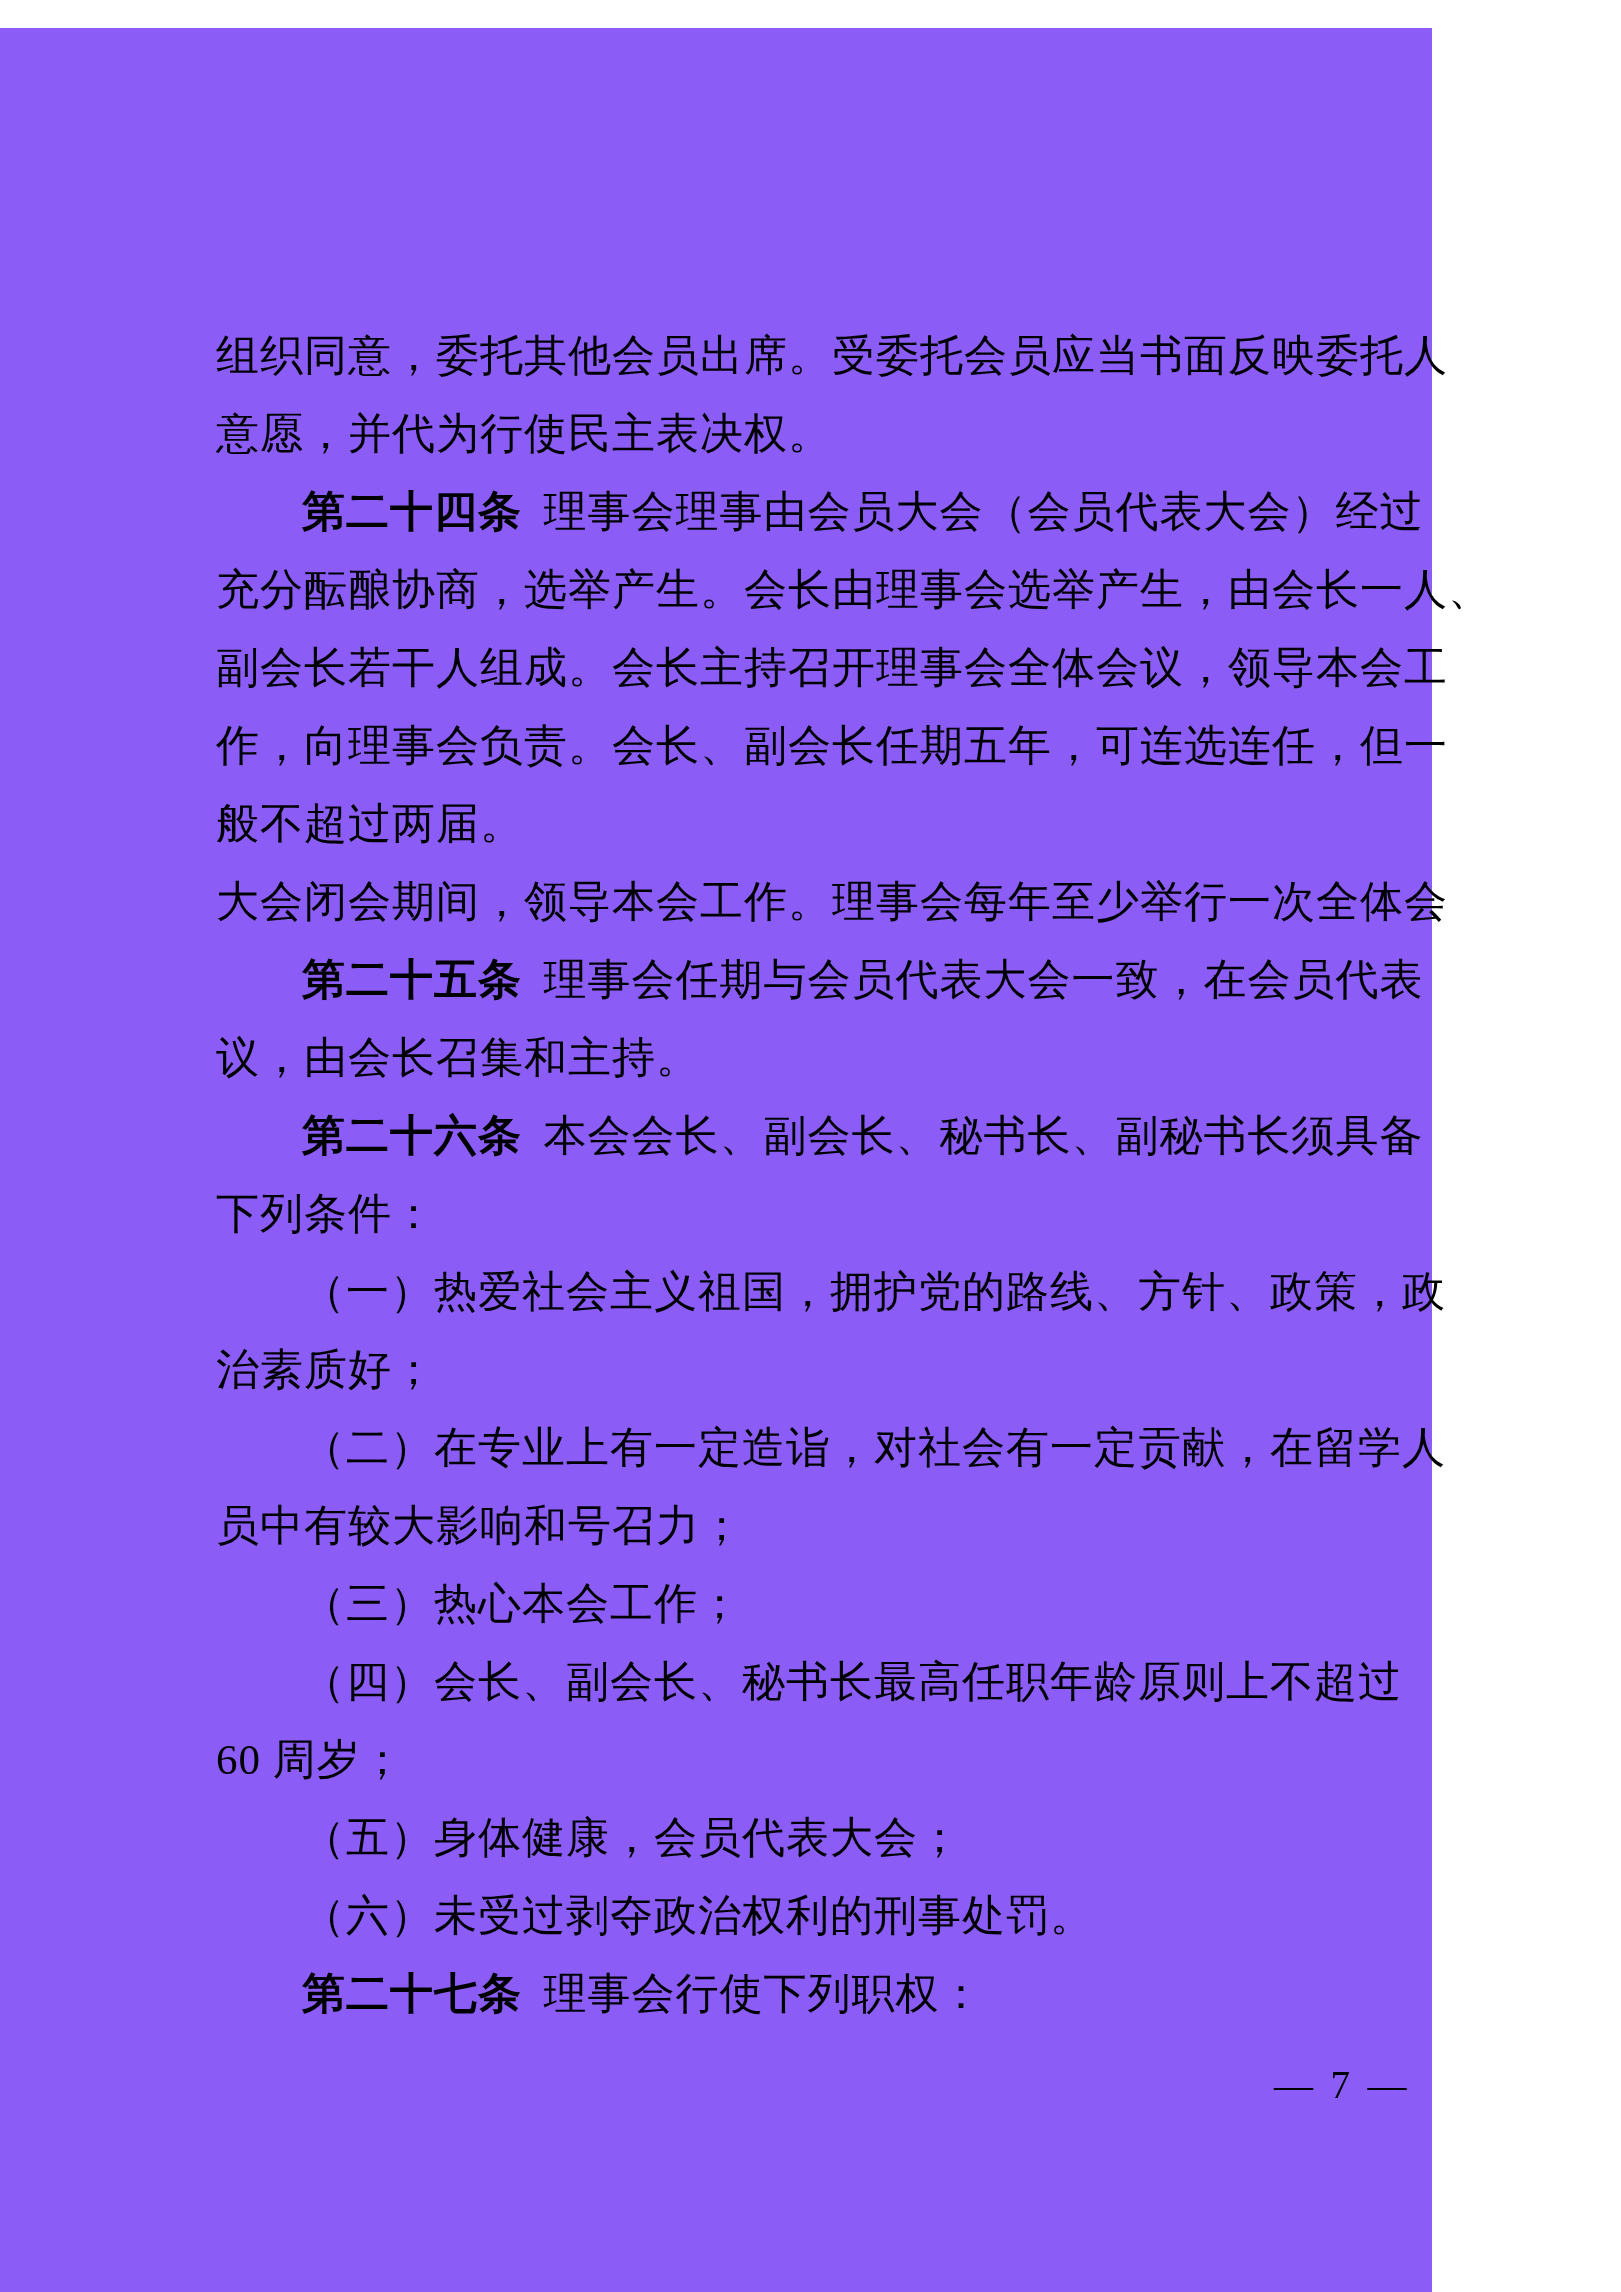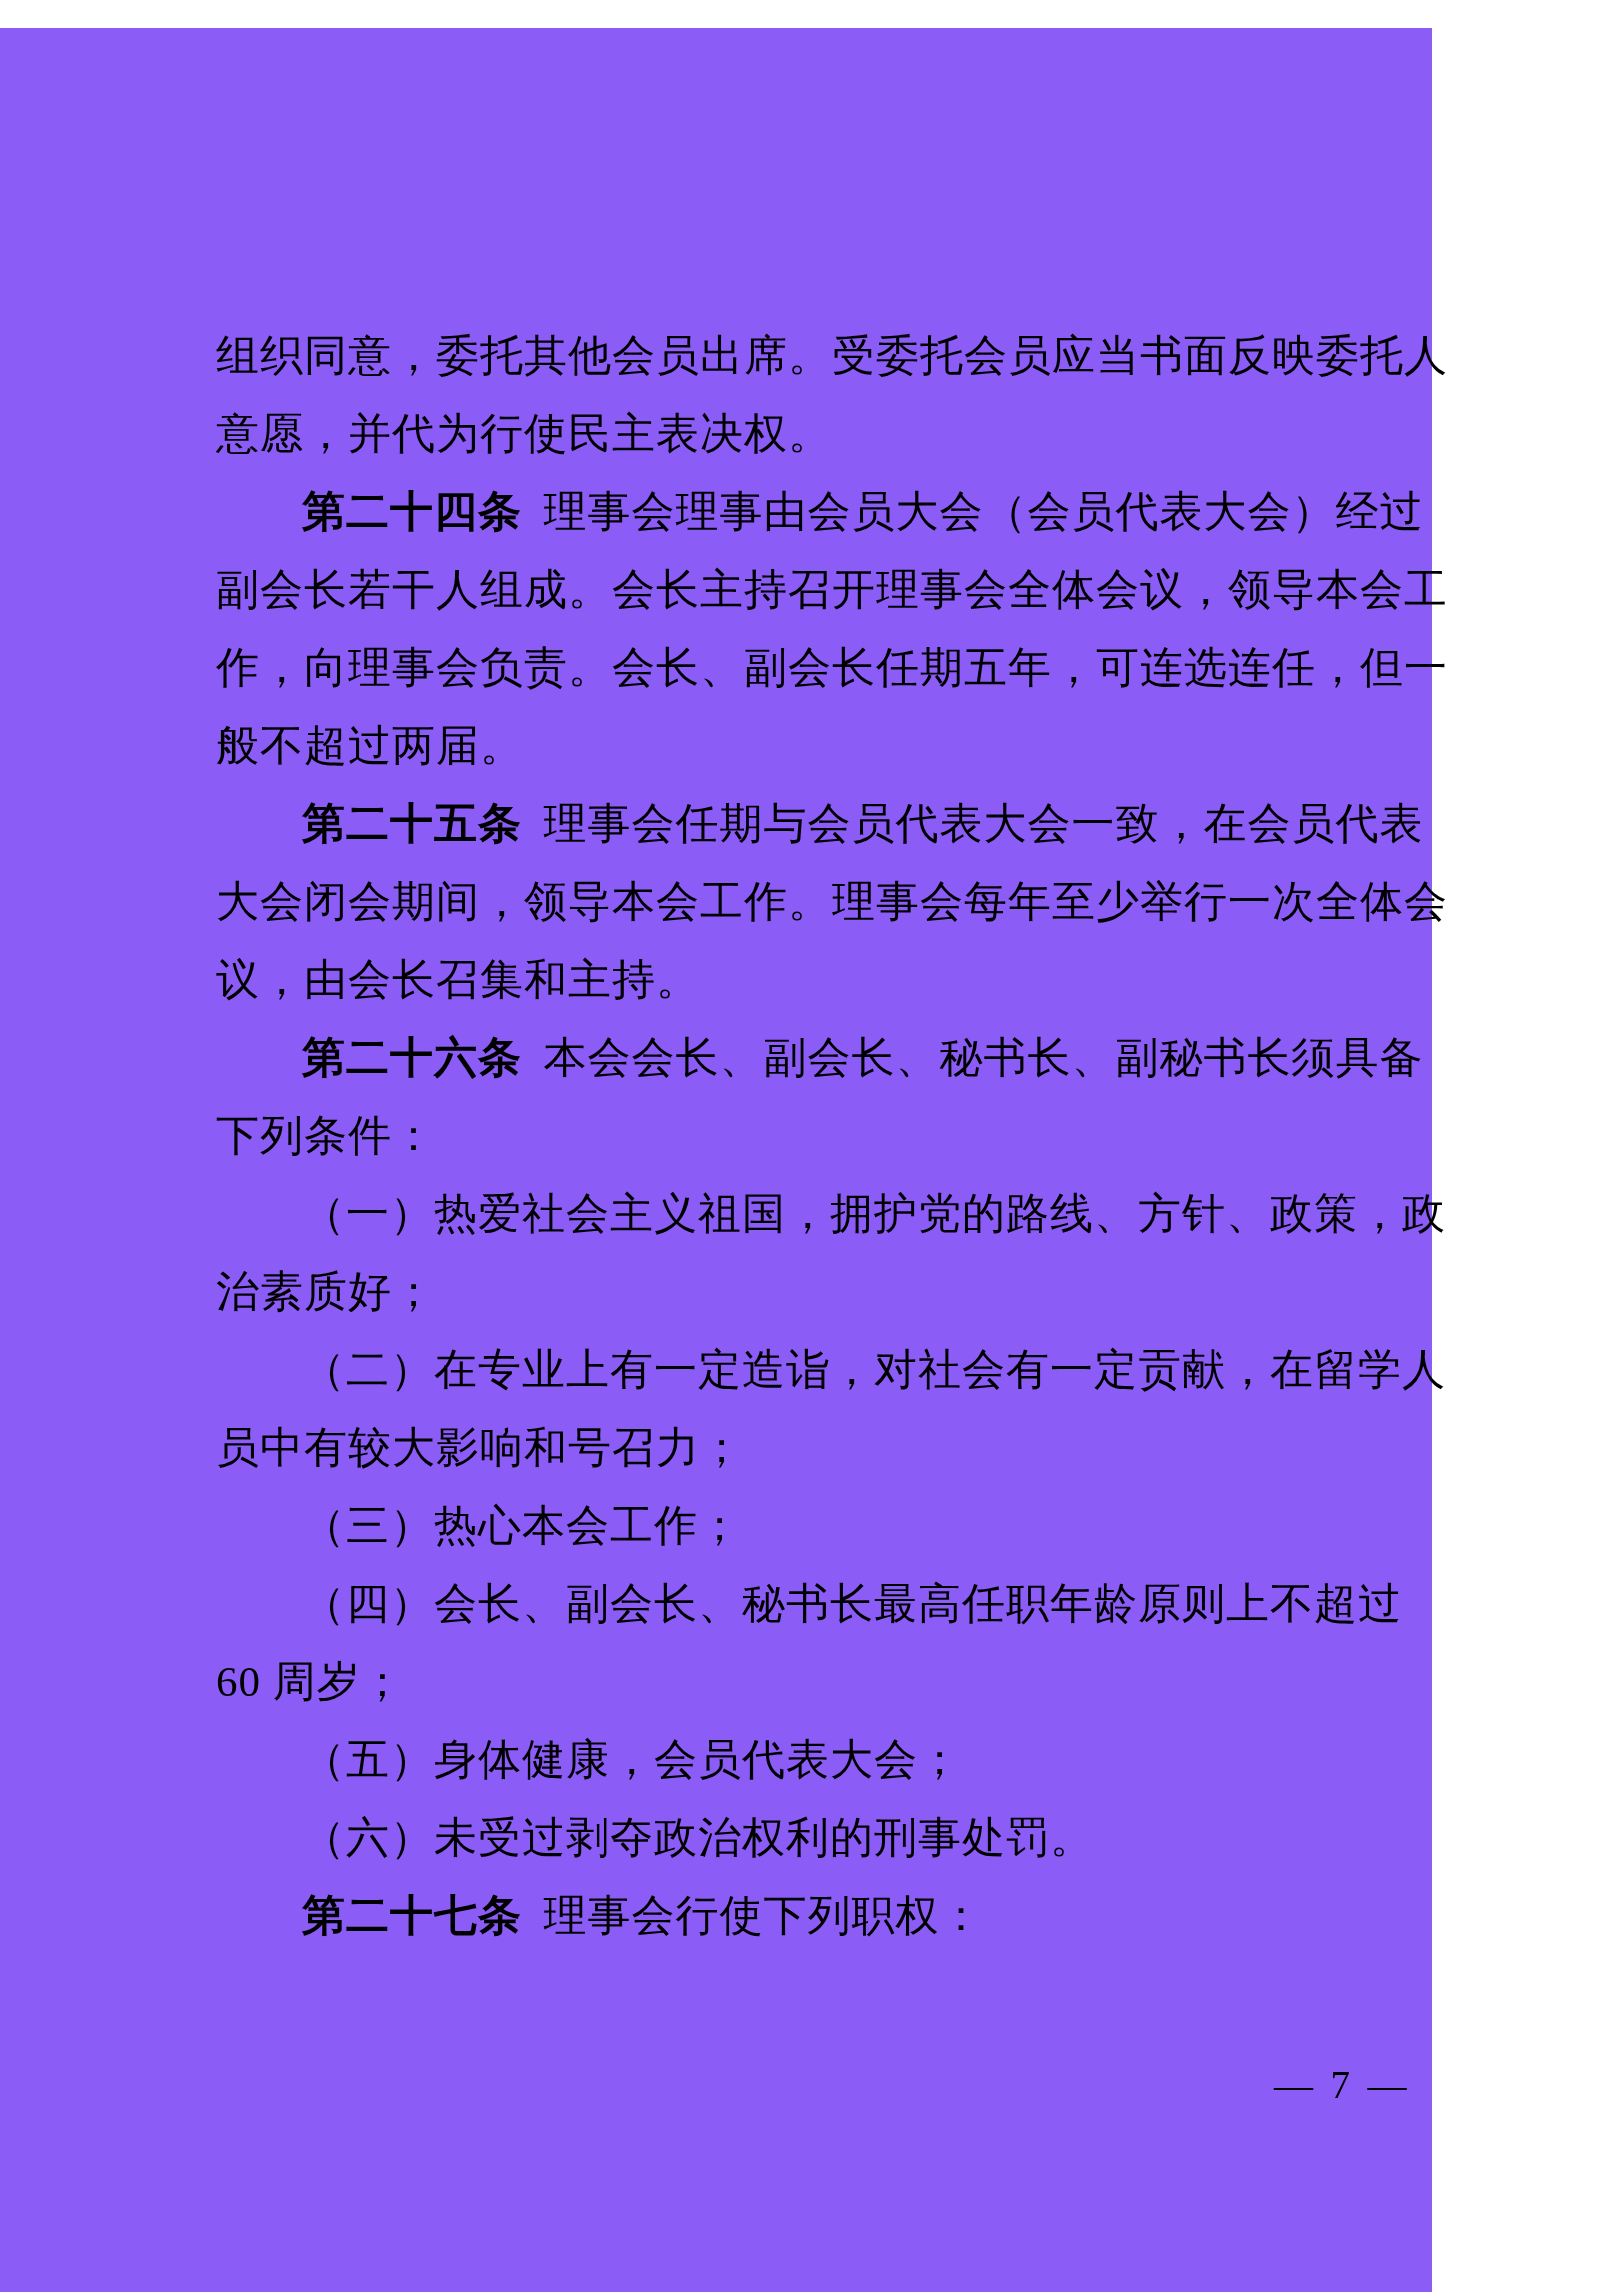--- a/index.html
+++ b/index.html
@@ -62,30 +62,31 @@
 <div class="page">
 
   <div class="doc-body">
 
     <div class="line"><b></b><span>组织同意，委托其他会员出席。受委托会员应当书面反映委托人</span></div>
 
     <div class="line"><b></b><span>意愿，并代为行使民主表决权。</span></div>
 
     <div class="line indent"><b>第二十四条</b><span>理事会理事由会员大会（会员代表大会）经过</span></div>
 
+    <div class="line"><b></b><span>充分酝酿协商，选举产生。会长由理事会选举产生，由会长一人、</span></div>
 
     <div class="line"><b></b><span>副会长若干人组成。会长主持召开理事会全体会议，领导本会工</span></div>
 
     <div class="line"><b></b><span>作，向理事会负责。会长、副会长任期五年，可连选连任，但一</span></div>
 
     <div class="line"><b></b><span>般不超过两届。</span></div>
 
+    <div class="line"><b></b><span>大会闭会期间，领导本会工作。理事会每年至少举行一次全体会</span></div>
+
     <div class="line indent"><b>第二十五条</b><span>理事会任期与会员代表大会一致，在会员代表</span></div>
-
-    <div class="line"><b></b><span>大会闭会期间，领导本会工作。理事会每年至少举行一次全体会</span></div>
 
     <div class="line"><b></b><span>议，由会长召集和主持。</span></div>
 
     <div class="line indent"><b>第二十六条</b><span>本会会长、副会长、秘书长、副秘书长须具备</span></div>
 
     <div class="line"><b></b><span>下列条件：</span></div>
 
     <div class="line indent"><b></b><span>（一）热爱社会主义祖国，拥护党的路线、方针、政策，政</span></div>
 
     <div class="line"><b></b><span>治素质好；</span></div>

